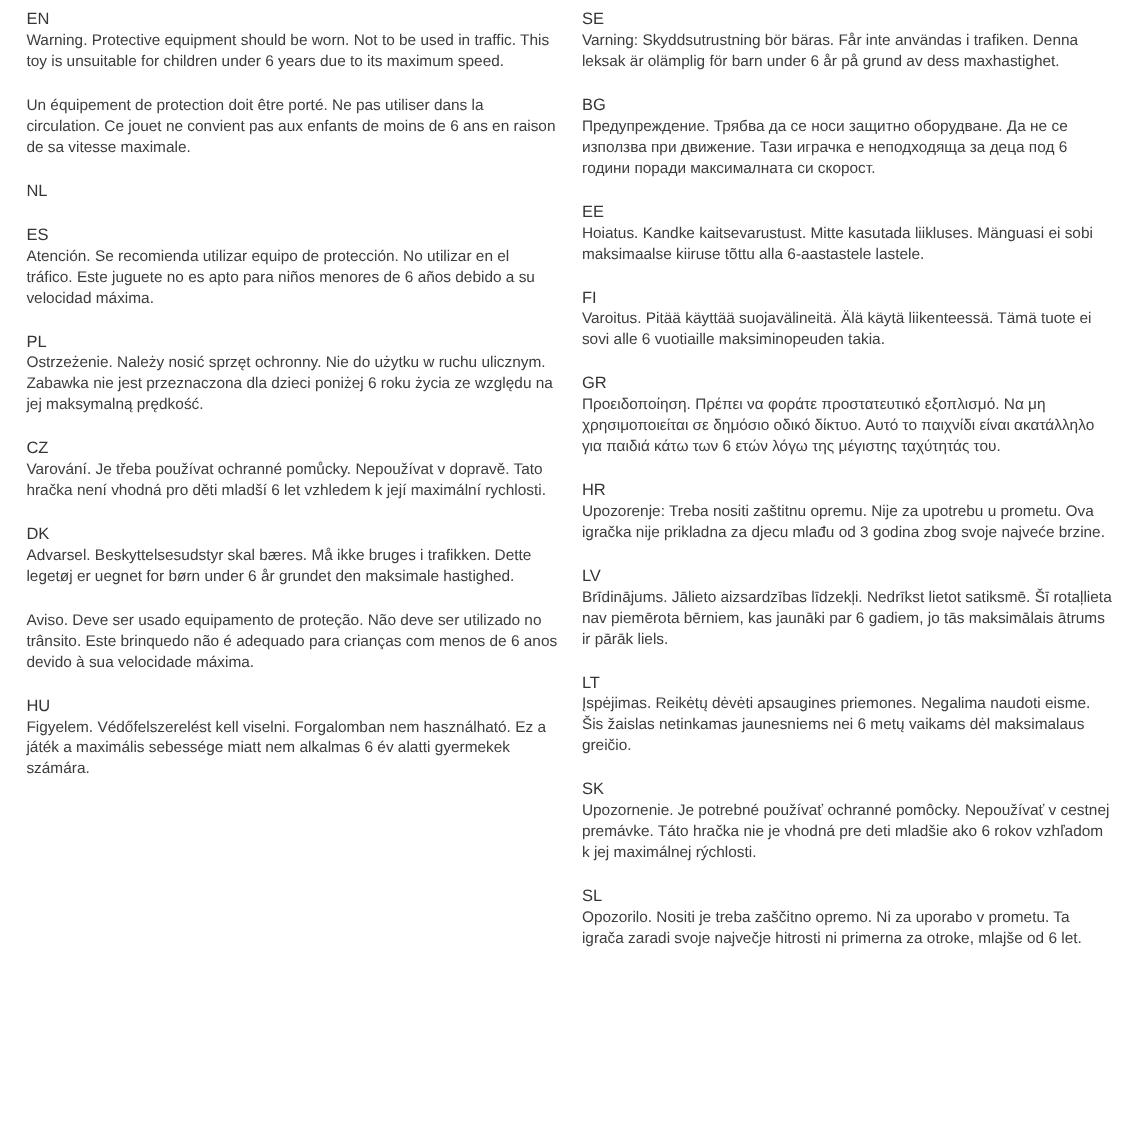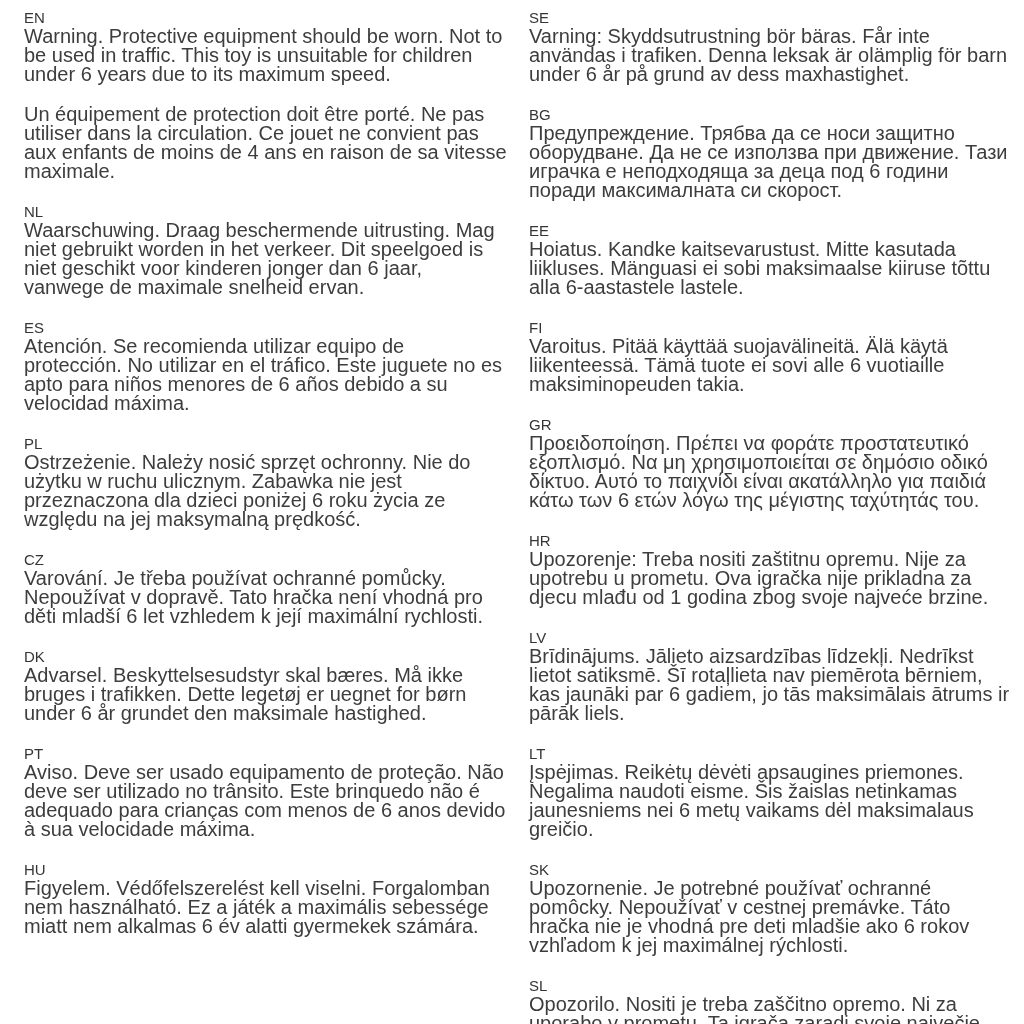--- a/index.html
+++ b/index.html
@@ -29,61 +29,59 @@
     margin: 0 0 21px 0;
   }
   .lang .code {
     font-size: 15px;
     line-height: 19px;
     font-weight: 400;
     margin: 0;
     color: #353535;
   }
   .lang .txt {
-    font-size: 20px;
+    font-size: 14px;
     line-height: 19px;
     margin: 0;
     color: #3d3d3d;
   }
 </style>
 </head>
 <body>
 
 <div class="page">
 
   <div class="col">
     <section class="lang">
       <h2 class="code">EN</h2>
       <p class="txt">Warning. Protective equipment should be worn. Not to be used in traffic. This toy is unsuitable for children under 6 years due to its maximum speed.</p>
     </section>
     <section class="lang">
-      <p class="txt">Un équipement de protection doit être porté. Ne pas utiliser dans la circulation. Ce jouet ne convient pas aux enfants de moins de 4 ans en raison de sa vitesse maximale.</p>
+      <p class="txt">Un équipement de protection doit être porté. Ne pas utiliser dans la circulation. Ce jouet ne convient pas aux enfants de moins de 6 ans en raison de sa vitesse maximale.</p>
     </section>
     <section class="lang">
       <h2 class="code">NL</h2>
-      <p class="txt">Waarschuwing. Draag beschermende uitrusting. Mag niet gebruikt worden in het verkeer. Dit speelgoed is niet geschikt voor kinderen jonger dan 6 jaar, vanwege de maximale snelheid ervan.</p>
     </section>
     <section class="lang">
       <h2 class="code">ES</h2>
       <p class="txt">Atención. Se recomienda utilizar equipo de protección. No utilizar en el tráfico. Este juguete no es apto para niños menores de 6 años debido a su velocidad máxima.</p>
     </section>
     <section class="lang">
       <h2 class="code">PL</h2>
       <p class="txt">Ostrzeżenie. Należy nosić sprzęt ochronny. Nie do użytku w ruchu ulicznym. Zabawka nie jest przeznaczona dla dzieci poniżej 6 roku życia ze względu na jej maksymalną prędkość.</p>
     </section>
     <section class="lang">
       <h2 class="code">CZ</h2>
       <p class="txt">Varování. Je třeba používat ochranné pomůcky. Nepoužívat v dopravě. Tato hračka není vhodná pro děti mladší 6 let vzhledem k její maximální rychlosti.</p>
     </section>
     <section class="lang">
       <h2 class="code">DK</h2>
       <p class="txt">Advarsel. Beskyttelsesudstyr skal bæres. Må ikke bruges i trafikken. Dette legetøj er uegnet for børn under 6 år grundet den maksimale hastighed.</p>
     </section>
     <section class="lang">
-      <h2 class="code">PT</h2>
       <p class="txt">Aviso. Deve ser usado equipamento de proteção. Não deve ser utilizado no trânsito. Este brinquedo não é adequado para crianças com menos de 6 anos devido à sua velocidade máxima.</p>
     </section>
     <section class="lang">
       <h2 class="code">HU</h2>
       <p class="txt">Figyelem. Védőfelszerelést kell viselni. Forgalomban nem használható. Ez a játék a maximális sebessége miatt nem alkalmas 6 év alatti gyermekek számára.</p>
     </section>
 
   </div>
 
   <div class="col">
@@ -102,21 +100,21 @@
     <section class="lang">
       <h2 class="code">FI</h2>
       <p class="txt">Varoitus. Pitää käyttää suojavälineitä. Älä käytä liikenteessä. Tämä tuote ei sovi alle 6 vuotiaille maksiminopeuden takia.</p>
     </section>
     <section class="lang">
       <h2 class="code">GR</h2>
       <p class="txt">Προειδοποίηση. Πρέπει να φοράτε προστατευτικό εξοπλισμό. Να μη χρησιμοποιείται σε δημόσιο οδικό δίκτυο. Αυτό το παιχνίδι είναι ακατάλληλο για παιδιά κάτω των 6 ετών λόγω της μέγιστης ταχύτητάς του.</p>
     </section>
     <section class="lang">
       <h2 class="code">HR</h2>
-      <p class="txt">Upozorenje: Treba nositi zaštitnu opremu. Nije za upotrebu u prometu. Ova igračka nije prikladna za djecu mlađu od 1 godina zbog svoje najveće brzine.</p>
+      <p class="txt">Upozorenje: Treba nositi zaštitnu opremu. Nije za upotrebu u prometu. Ova igračka nije prikladna za djecu mlađu od 3 godina zbog svoje najveće brzine.</p>
     </section>
     <section class="lang">
       <h2 class="code">LV</h2>
       <p class="txt">Brīdinājums. Jālieto aizsardzības līdzekļi. Nedrīkst lietot satiksmē. Šī rotaļlieta nav piemērota bērniem, kas jaunāki par 6 gadiem, jo tās maksimālais ātrums ir pārāk liels.</p>
     </section>
     <section class="lang">
       <h2 class="code">LT</h2>
       <p class="txt">Įspėjimas. Reikėtų dėvėti apsaugines priemones. Negalima naudoti eisme. Šis žaislas netinkamas jaunesniems nei 6 metų vaikams dėl maksimalaus greičio.</p>
     </section>
     <section class="lang">

